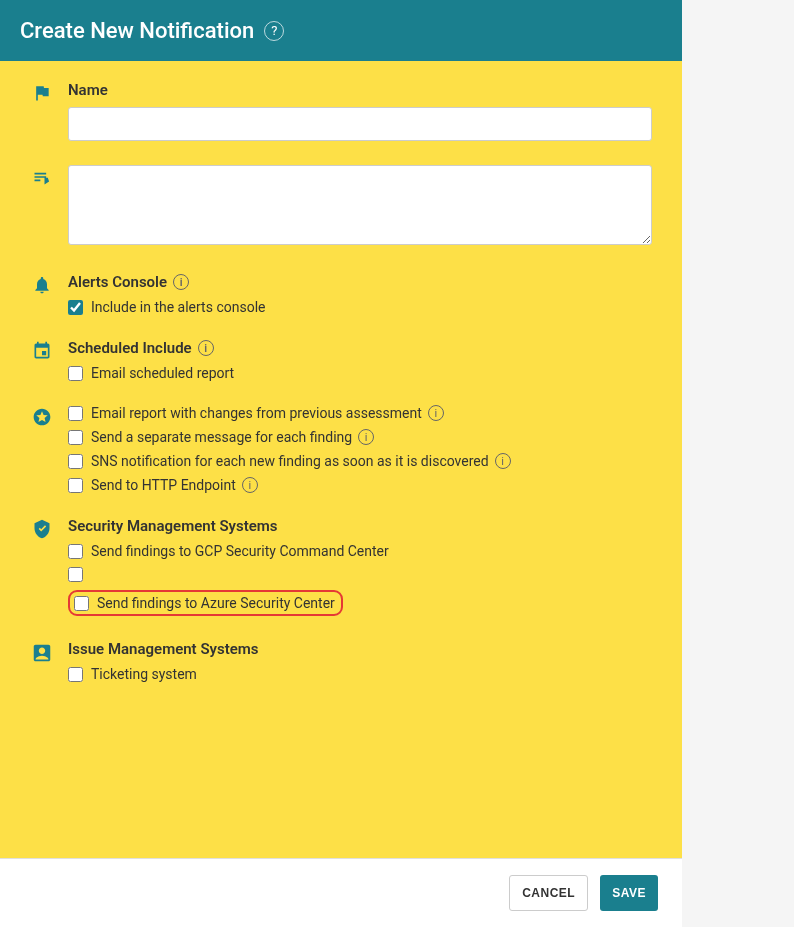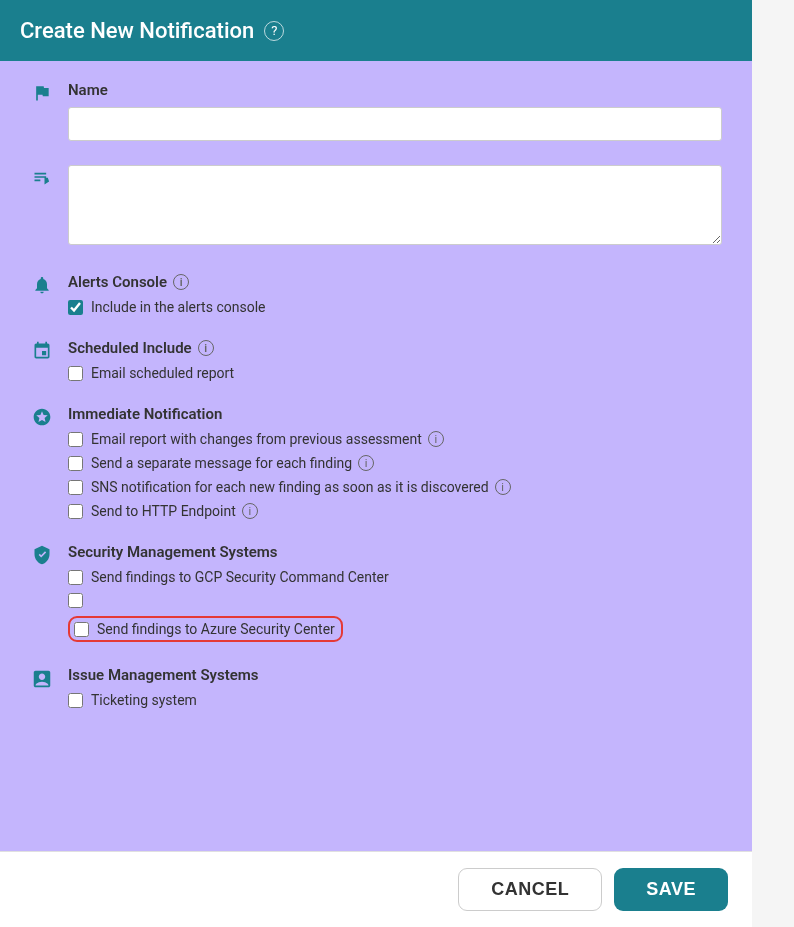--- a/index.html
+++ b/index.html
@@ -6,23 +6,23 @@
     body {
       font-family: -apple-system, BlinkMacSystemFont, 'Segoe UI', Roboto, sans-serif;
       background: #f5f5f5;
       width: 794px;
       min-height: 927px;
       display: flex;
       flex-direction: column;
     }
 
     .modal {
-      width: 752px;
+      width: 682px;
       min-height: 927px;
-      background: #c4b5fd;
+      background: #fde047;
       display: flex;
       flex-direction: column;
       position: relative;
     }
 
     .modal-header {
       background: #1a7f8e;
       padding: 18px 20px;
       display: flex;
       align-items: center;
@@ -155,24 +155,24 @@
     .modal-footer {
       border-top: 1px solid #e0e0e0;
       padding: 16px 24px;
       display: flex;
       justify-content: flex-end;
       gap: 12px;
       background: #fff;
     }
 
     .btn {
-      padding: 10px 32px;
-      font-size: 18px;
+      padding: 10px 12px;
+      font-size: 12px;
       font-weight: 600;
-      border-radius: 9px;
+      border-radius: 3px;
       cursor: pointer;
       border: none;
       letter-spacing: 0.5px;
       text-transform: uppercase;
     }
 
     .btn-cancel {
       background: #fff;
       color: #333;
       border: 1px solid #ccc;
@@ -259,21 +259,20 @@
       </div>
     </div>
 
     <div class="form-section">
       <div class="section-icon">
         <svg width="20" height="20" viewBox="0 0 24 24">
           <path d="M11.99 2C6.47 2 2 6.48 2 12s4.47 10 9.99 10C17.52 22 22 17.52 22 12S17.52 2 11.99 2zm4.24 16L12 15.45 7.77 18l1.12-4.81-3.73-3.23 4.92-.42L12 5l1.92 4.53 4.92.42-3.73 3.23L16.23 18z"></path>
         </svg>
       </div>
       <div class="section-content">
-        <div class="section-label">Immediate Notification</div>
         <div class="checkbox-row">
           <input type="checkbox" id="imm-cb-0" style="">
           <label for="imm-cb-0" class="checkbox-label">
             <span>Email report with changes from previous assessment</span>
             <span class="info-icon">i</span>
           </label>
         </div>
         <div class="checkbox-row">
           <input type="checkbox" id="imm-cb-1" style="">
           <label for="imm-cb-1" class="checkbox-label">

